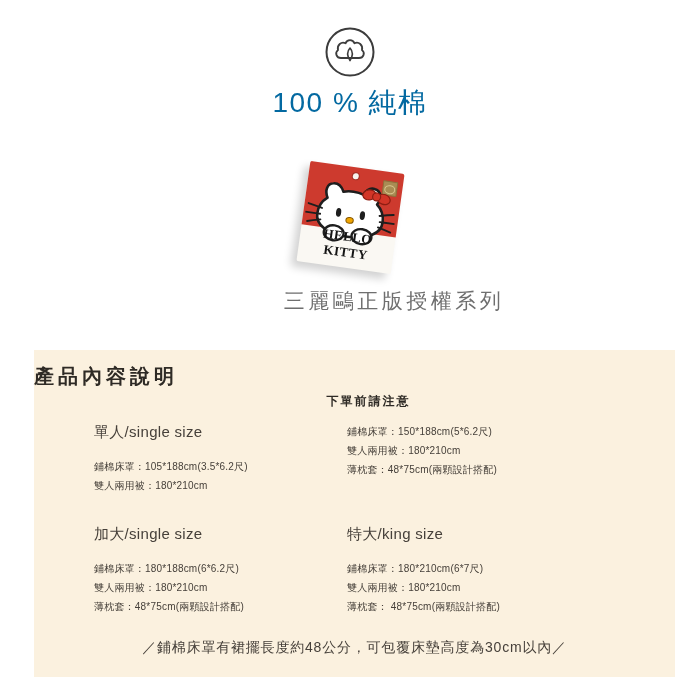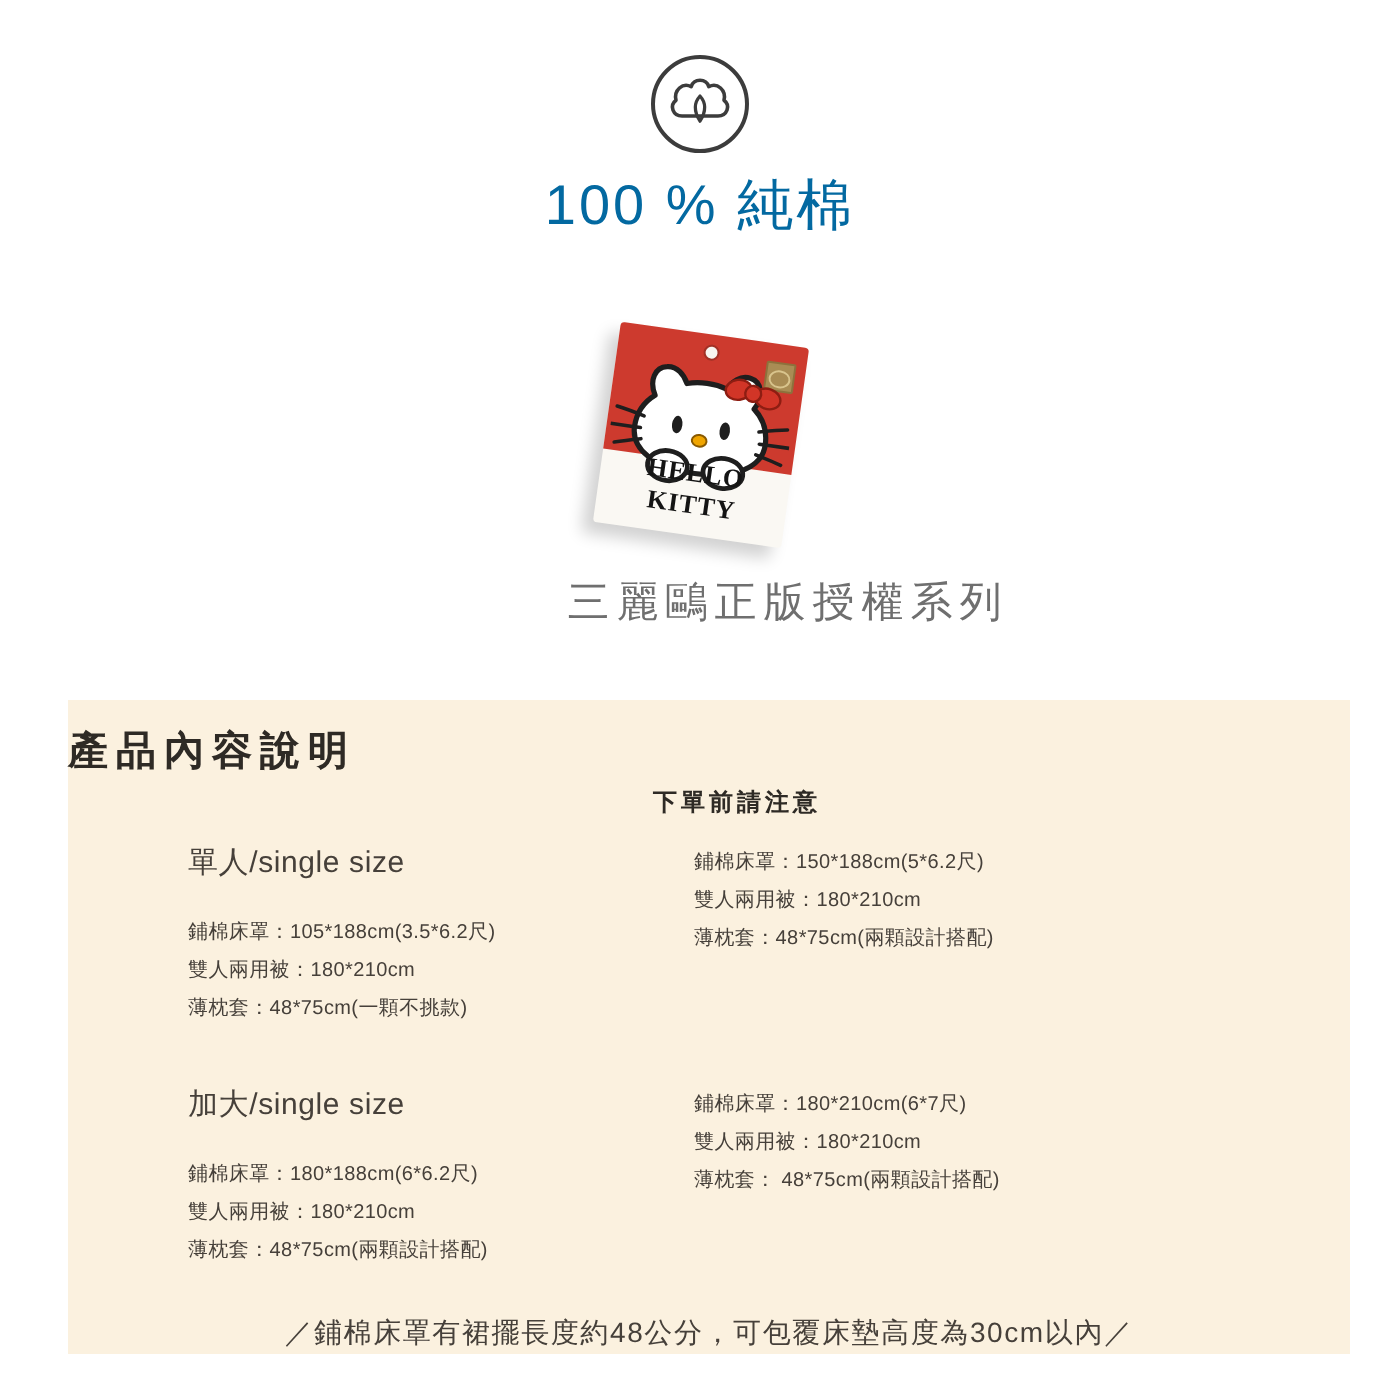--- a/index.html
+++ b/index.html
@@ -129,37 +129,37 @@
   <div class="content-box">
     <div class="box-title">產品內容說明</div>
     <div class="box-subtitle">下單前請注意</div>
 
     <div class="size-grid">
 
       <div class="size-section">
         <div class="size-heading">單人/single size</div>
         <div class="size-line">鋪棉床罩：105*188cm(3.5*6.2尺)</div>
         <div class="size-line">雙人兩用被：180*210cm</div>
-        <div class="size-line">薄枕套：48*75cm(一顆不挑款)</div>
       </div>
 
       <div class="size-section">
         <div class="size-line">鋪棉床罩：150*188cm(5*6.2尺)</div>
         <div class="size-line">雙人兩用被：180*210cm</div>
         <div class="size-line">薄枕套：48*75cm(兩顆設計搭配)</div>
       </div>
 
       <div class="size-section">
         <div class="size-heading">加大/single size</div>
         <div class="size-line">鋪棉床罩：180*188cm(6*6.2尺)</div>
         <div class="size-line">雙人兩用被：180*210cm</div>
         <div class="size-line">薄枕套：48*75cm(兩顆設計搭配)</div>
       </div>
 
       <div class="size-section">
+        <div class="size-heading">特大/king size</div>
         <div class="size-line">鋪棉床罩：180*210cm(6*7尺)</div>
         <div class="size-line">雙人兩用被：180*210cm</div>
         <div class="size-line">薄枕套： 48*75cm(兩顆設計搭配)</div>
       </div>
 
     </div>
 
     <div class="box-footnote">／鋪棉床罩有裙擺長度約48公分，可包覆床墊高度為30cm以內／</div>
   </div>
 

